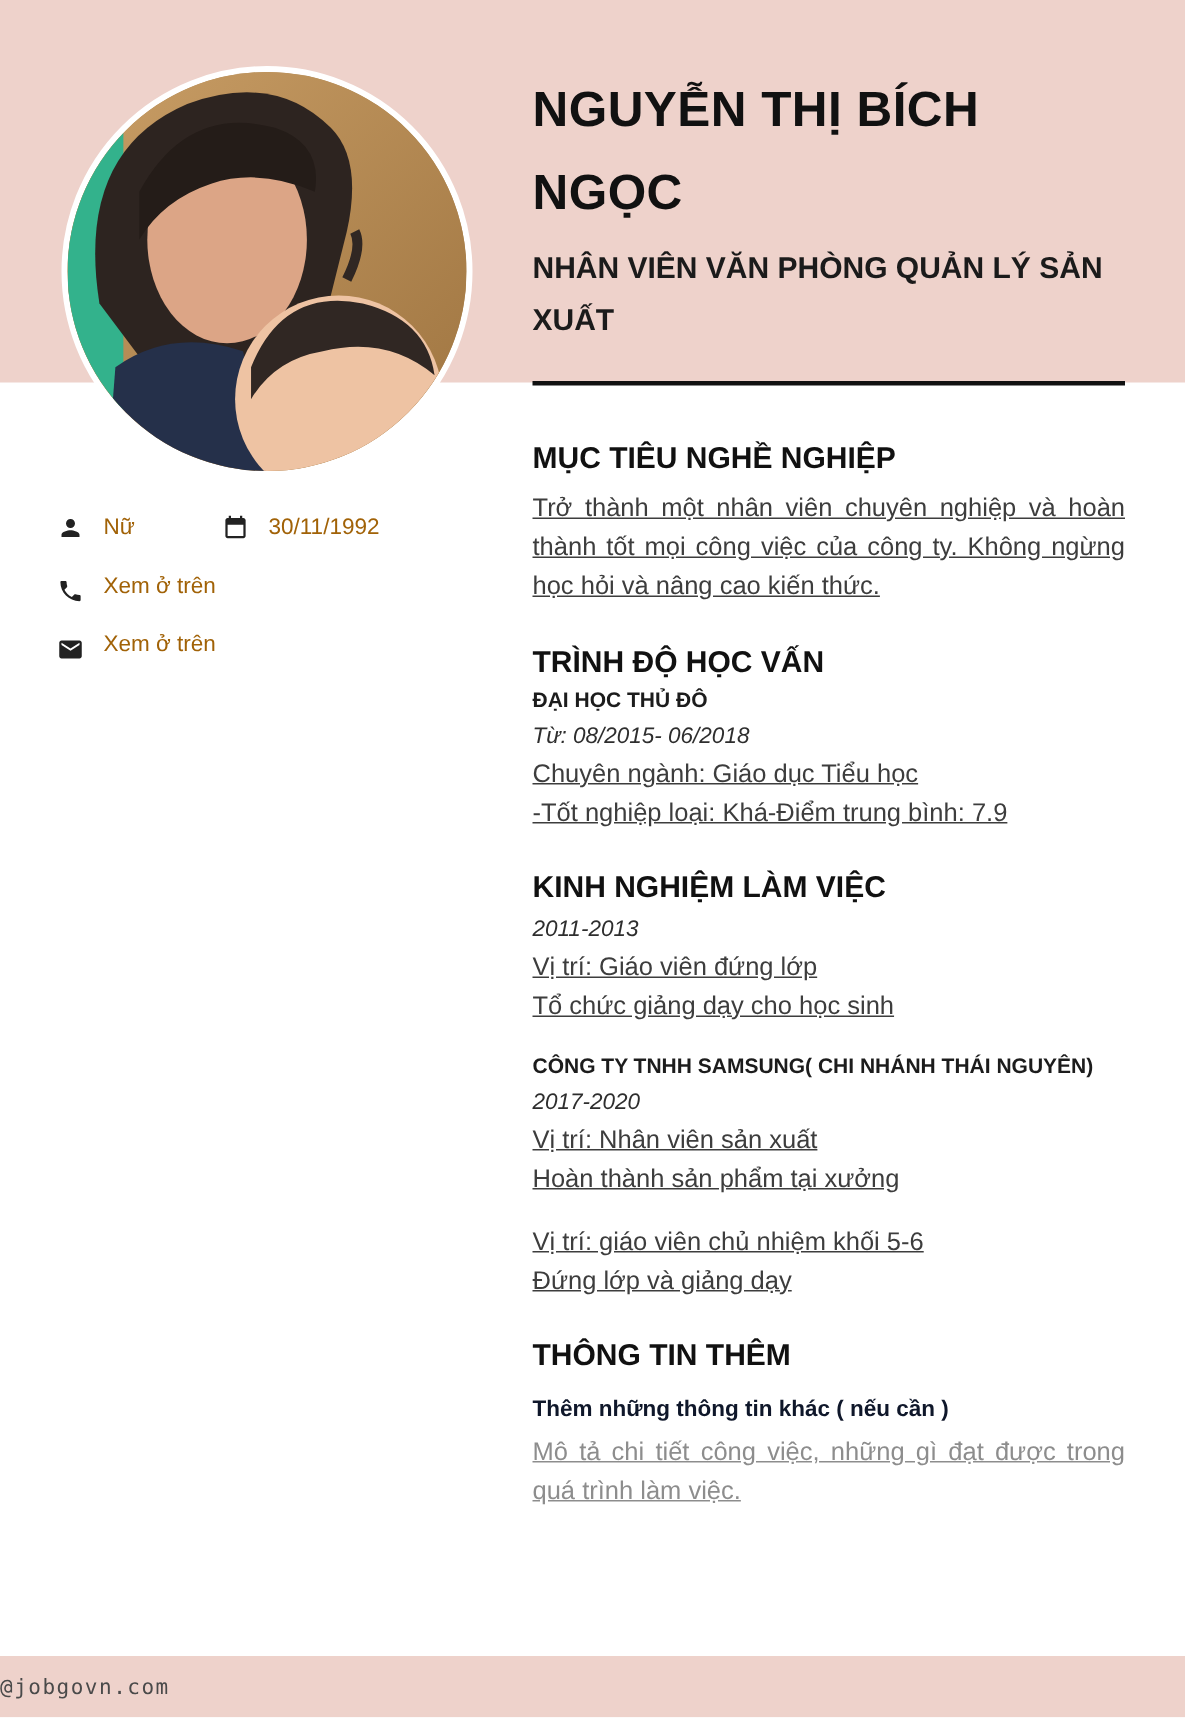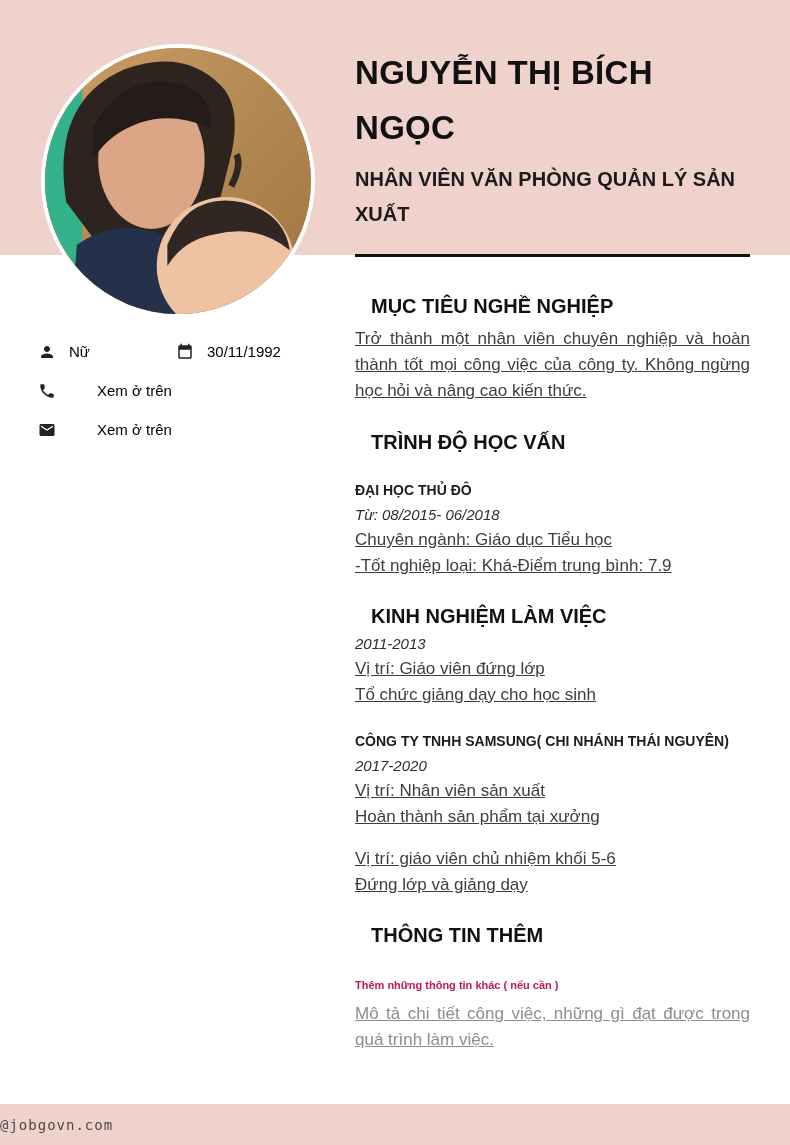--- a/index.html
+++ b/index.html
@@ -16,42 +16,42 @@
   }
   .footer-text { font-family:"DejaVu Sans Mono","Liberation Mono",monospace; font-size:14px; color:#4a4a4a; letter-spacing:1px; }
 
   .photo {
     position:absolute; left:41px; top:44px; width:274px; height:274px;
     border-radius:50%; border:4px solid #ffffff; overflow:hidden; background:#b08a57;
   }
   .photo svg { display:block; width:100%; height:100%; }
 
   .info-list { position:absolute; left:38px; top:340px; width:290px; }
-  .info-row { display:flex; align-items:flex-start; margin-bottom:15px; font-size:15px; line-height:24px; color:#000000;gap:28px; }
+  .info-row { display:flex; align-items:flex-end; margin-bottom:15px; font-size:15px; line-height:24px; color:#a16207; }
   .info-pair { display:flex; align-items:flex-start; }
   .info-pair.first { width:110px; }
   .icon { width:18px; height:18px; flex:0 0 18px; margin-right:13px; margin-top:3px; }
   .icon svg { display:block; width:18px; height:18px; fill:#222222; }
   .addr-text { width:245px; }
 
   .right-col { position:absolute; left:355px; top:0; width:395px; }
   h1.name { font-size:33px; font-weight:700; line-height:55px; letter-spacing:0.3px; color:#111111; margin-top:45px; text-transform:uppercase; }
   h2.jobtitle { font-size:20px; font-weight:700; line-height:35px; color:#1b1b1b; margin-top:7px; text-transform:uppercase; }
   .rule { height:3px; background:#111111; margin-top:22px; }
 
-  h3.section { font-size:20px; font-weight:700; line-height:28px; color:#111111; margin-top:24px; text-transform:uppercase;margin-left:16px; }
+  h3.section { font-size:20px; font-weight:700; line-height:28px; color:#111111; margin-top:24px; text-transform:uppercase; }
   h3.section.first { margin-top:35px; }
   p.body { font-size:17px; line-height:25.5px; color:#3d3d3d;text-decoration:underline; }
   p.just { text-align:justify; }
   p.body.obj { margin-top:6px; line-height:26px; }
-  h4.entry-title { font-size:14px; font-weight:700; line-height:21px; color:#1c1c1c; margin-top:24px; }
+  h4.entry-title { font-size:14px; font-weight:700; line-height:21px; color:#1c1c1c; margin-top:0; }
   p.period { font-size:15px; font-style:italic; line-height:24px; color:#2e2e2e; margin-top:2px; }
   .entry { margin-top:0; }
   .entry + .entry { margin-top:17px; }
-  p.subnote { font-size:11px; font-weight:600; line-height:25px; color:#be185d; margin-top:24px; }
+  p.subnote { font-size:15px; font-weight:600; line-height:25px; color:#0f172a; margin-top:9px; }
   p.gray { color:#8d8d8d; margin-top:3px; line-height:26px; }
 </style>
 </head>
 <body>
 
 <div class="page">
 
   <div class="pink-band"></div>
 
   <div class="photo">

